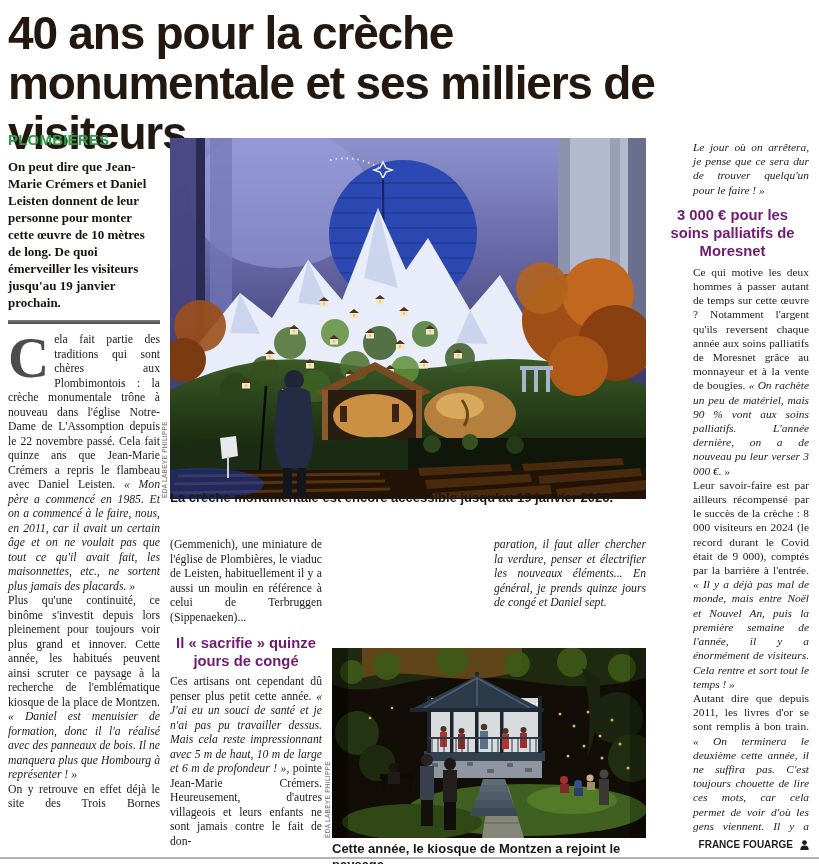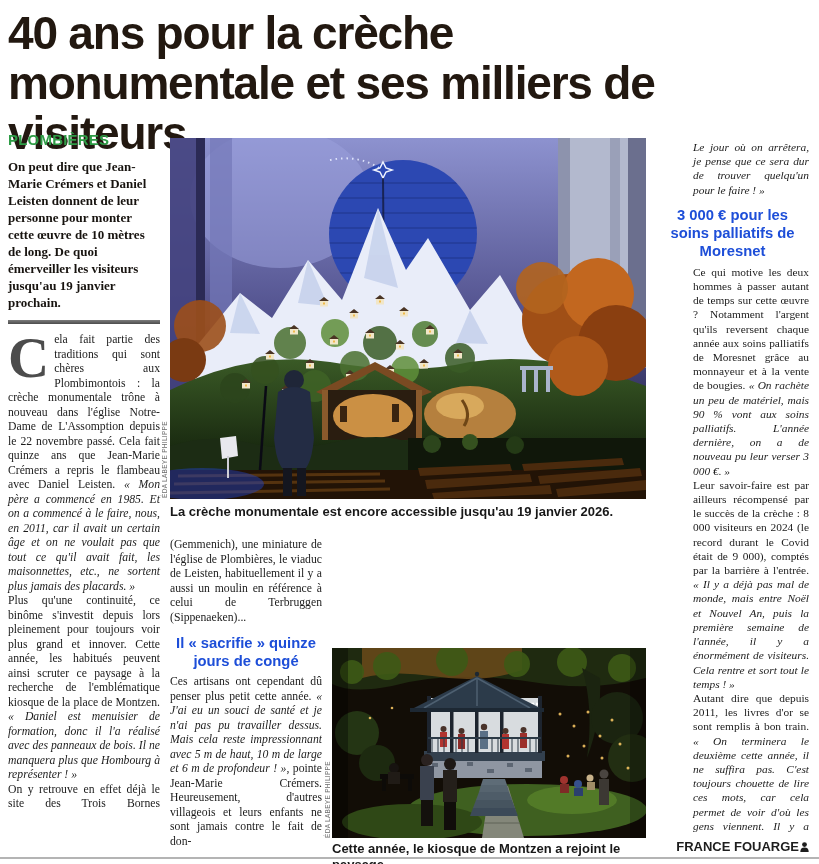--- a/index.html
+++ b/index.html
@@ -23,37 +23,37 @@
   .lead{margin:10px 0 0 0;font-weight:bold;font-size:13px;line-height:17px;color:#17130f;}
   .divider{margin-top:9px;height:4px;background:linear-gradient(#7c7c7c,#4c4c4c);width:152px;}
   .bodytext{margin-top:9px;}
   .bp{margin:0;font-size:11.7px;line-height:14.5px;text-align:justify;}
   .col5 .bp{font-size:11.4px;line-height:14.2px;margin-left:37px;}
   .q{font-style:italic;}
   .fj{text-align-last:justify;}
   .dropcap{float:left;font-weight:bold;font-size:57px;line-height:46px;
            padding:2px 5px 0 0;color:#4c4c4c;}
   .subhead{margin:9px 0 5px 0;font-family:"Liberation Sans",sans-serif;font-weight:bold;
-           font-size:14.8px;line-height:18px;color:#1d4ed8;text-align:center;}
+           font-size:14.8px;line-height:18px;color:#701a75;text-align:center;}
   .caption{font-family:"Liberation Sans",sans-serif;font-weight:bold;
            font-size:13px;line-height:16px;color:#181818;}
-  .cap-main{left:170px;top:504px;width:474px;}
+  .cap-main{left:170px;top:490px;width:474px;}
   .cap-kiosk{left:332px;top:841px;width:312px;}
   .credit{position:absolute;font-family:"Liberation Sans",sans-serif;font-size:6.5px;
           letter-spacing:.3px;color:#6d6d6d;white-space:nowrap;
           transform:rotate(-90deg);transform-origin:0 0;}
   .credit-main{left:161px;top:498px;}
   .credit-kiosk{left:324px;top:838px;}
   figure{margin:0;}
   .photo-main{left:170px;top:138px;width:476px;height:361px;background:#201d38;}
   .photo-kiosk{left:332px;top:648px;width:314px;height:190px;background:#120d06;}
   .photo-main svg,.photo-kiosk svg{display:block;}
   .byline{left:656px;top:839px;width:153px;display:flex;align-items:center;
-          justify-content:flex-end;gap:1px;font-family:"Liberation Sans",sans-serif;
-          font-weight:bold;font-size:13px;color:#1d1d1d;background:#fff;}
+          justify-content:flex-end;gap:7px;font-family:"Liberation Sans",sans-serif;
+          font-weight:bold;font-size:10px;color:#1d1d1d;background:#fff;}
   .bottom-rule{left:0;top:857px;width:819px;height:2px;background:#b4b4b4;}
 </style>
 </head>
 <body>
 
 <div class="page">
 
   <h1 class="abs headline">40 ans pour la crèche monumentale et ses milliers de visiteurs</h1>
 
   <div class="col col1">
@@ -208,20 +208,23 @@
   <span class="credit credit-main">ÉDA LABEYE PHILIPPE</span>
   <div class="abs caption cap-main">La crèche monumentale est encore accessible jusqu'au 19 janvier 2026.</div>
 
   <div class="col col2">
     <p class="bp">(Gemmenich), une miniature de l'église de Plombières, le viaduc de Leisten, habituellement il y a aussi un moulin en référence à celui de Terbruggen (Sippenaeken)...</p>
     <h3 class="subhead">Il « sacrifie » quinze jours de congé</h3>
     <p class="bp"><span>Ces artisans ont cependant dû penser plus petit cette année. </span><span class="q">« J'ai eu un souci de santé et je n'ai pas pu travailler dessus. Mais cela reste impressionnant avec 5 m de haut, 10 m de large et 6 m de profondeur ! »</span><span>, pointe Jean-Marie Crémers. Heureusement, d'autres villageois et leurs enfants ne sont jamais contre le fait de don-</span></p>
   </div>
 
 
+  <div class="col col4">
+    <p class="bp q">paration, il faut aller chercher la verdure, penser et électrifier les nouveaux éléments... En général, je prends quinze jours de congé et Daniel sept.</p>
+  </div>
 
   <figure class="abs photo-kiosk">
     <svg width="314" height="190" viewBox="0 0 314 190">
       <rect width="314" height="190" fill="#120d06"></rect>
       <path d="M0,0 H314 V30 Q260,44 200,34 Q120,22 60,38 Q20,46 0,36 Z" fill="#1f2a10"></path>
       <path d="M30,0 H190 V22 Q150,36 100,28 Q60,22 30,30 Z" fill="#6b4a1a" opacity=".85"></path>
       <g fill="#3d5a16" opacity=".9">
         <circle cx="55" cy="18" r="14"></circle>
           <circle cx="120" cy="12" r="16"></circle>
           <circle cx="185" cy="16" r="13"></circle>

